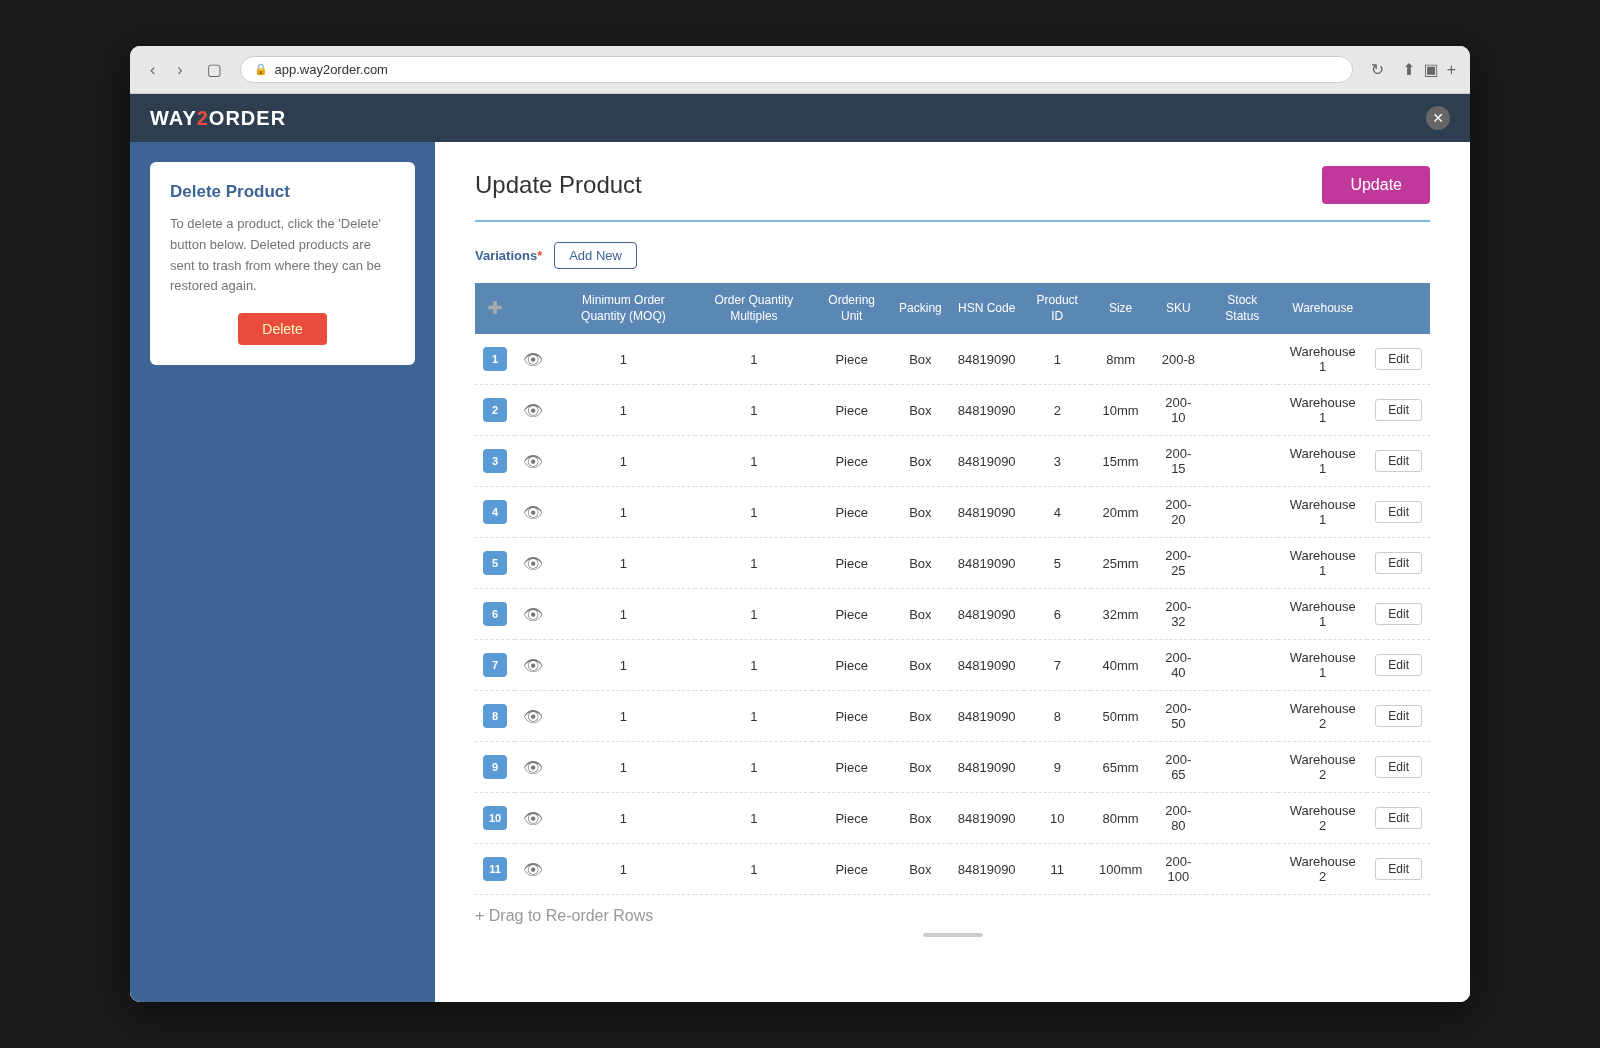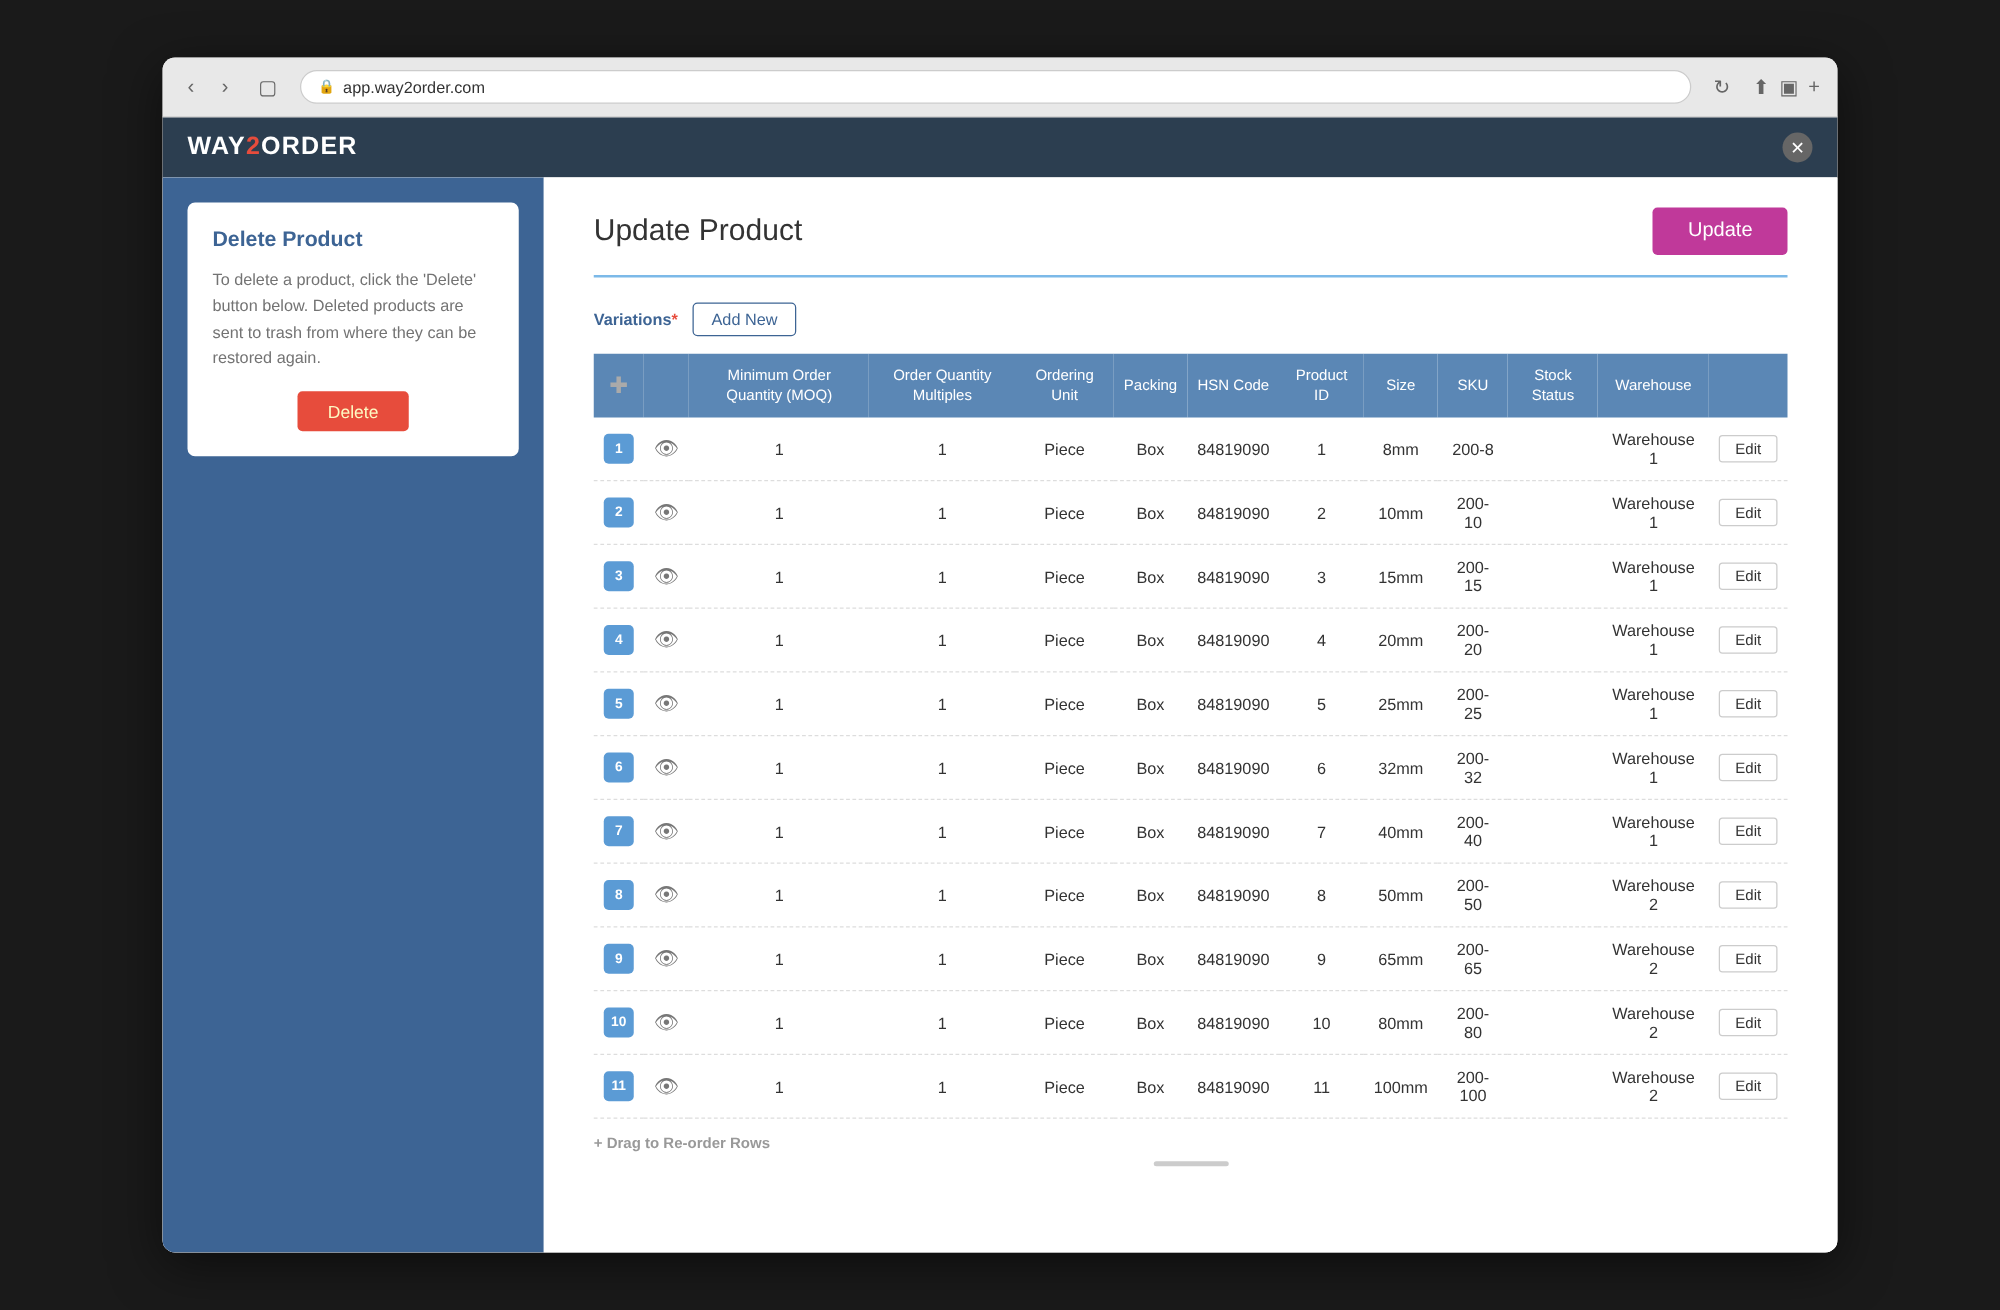--- a/index.html
+++ b/index.html
@@ -74,20 +74,21 @@
       background: none;
       border: none;
       cursor: pointer;
       font-size: 16px;
       color: #666;
     }
     .app-header {
       background: #2c3e50;
       padding: 12px 20px;
       display: flex;
+      align-items: center;
       justify-content: space-between;
     }
     .logo {
       color: white;
       font-size: 20px;
       font-weight: bold;
       letter-spacing: 1px;
     }
     .logo span { color: #e74c3c; }
     .close-x {
@@ -244,23 +245,22 @@
       background: white;
       border: 1px solid #ccc;
       color: #333;
       border-radius: 3px;
       padding: 3px 12px;
       font-size: 12px;
       cursor: pointer;
     }
     .drag-hint {
       color: #999;
-      font-size: 12px;
+      font-size: 16px;
       margin-top: 12px;
-      font-weight: bold;
     }
     .plus-icon {
       color: #aaa;
       font-size: 18px;
     }
     .scrollbar-area {
       display: flex;
       justify-content: center;
       padding: 8px;
     }

